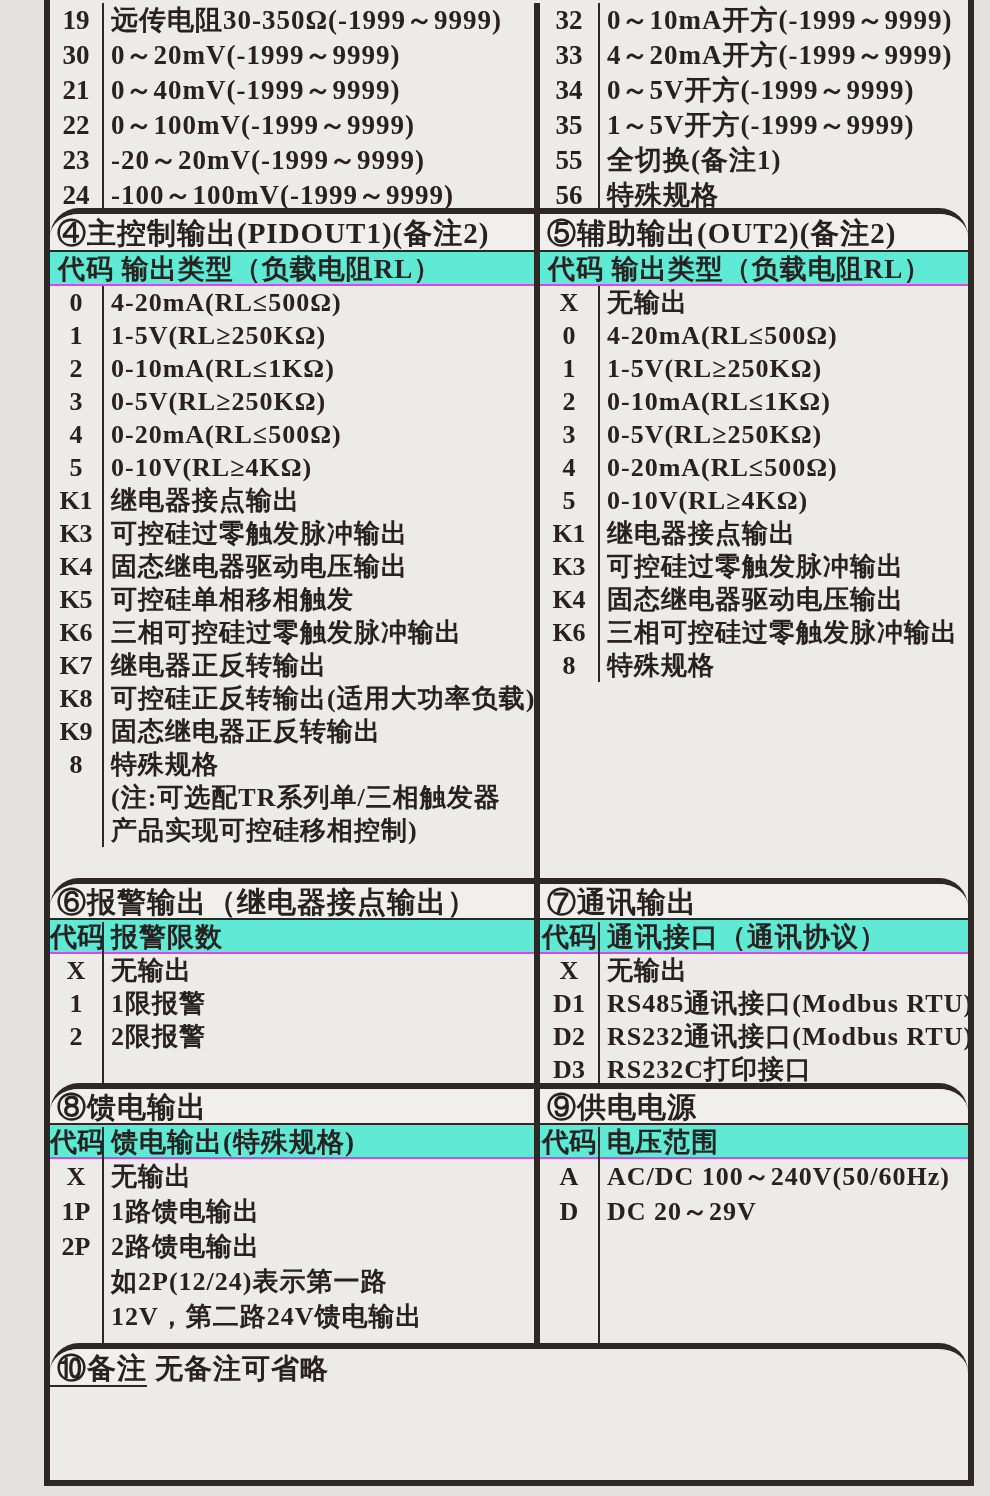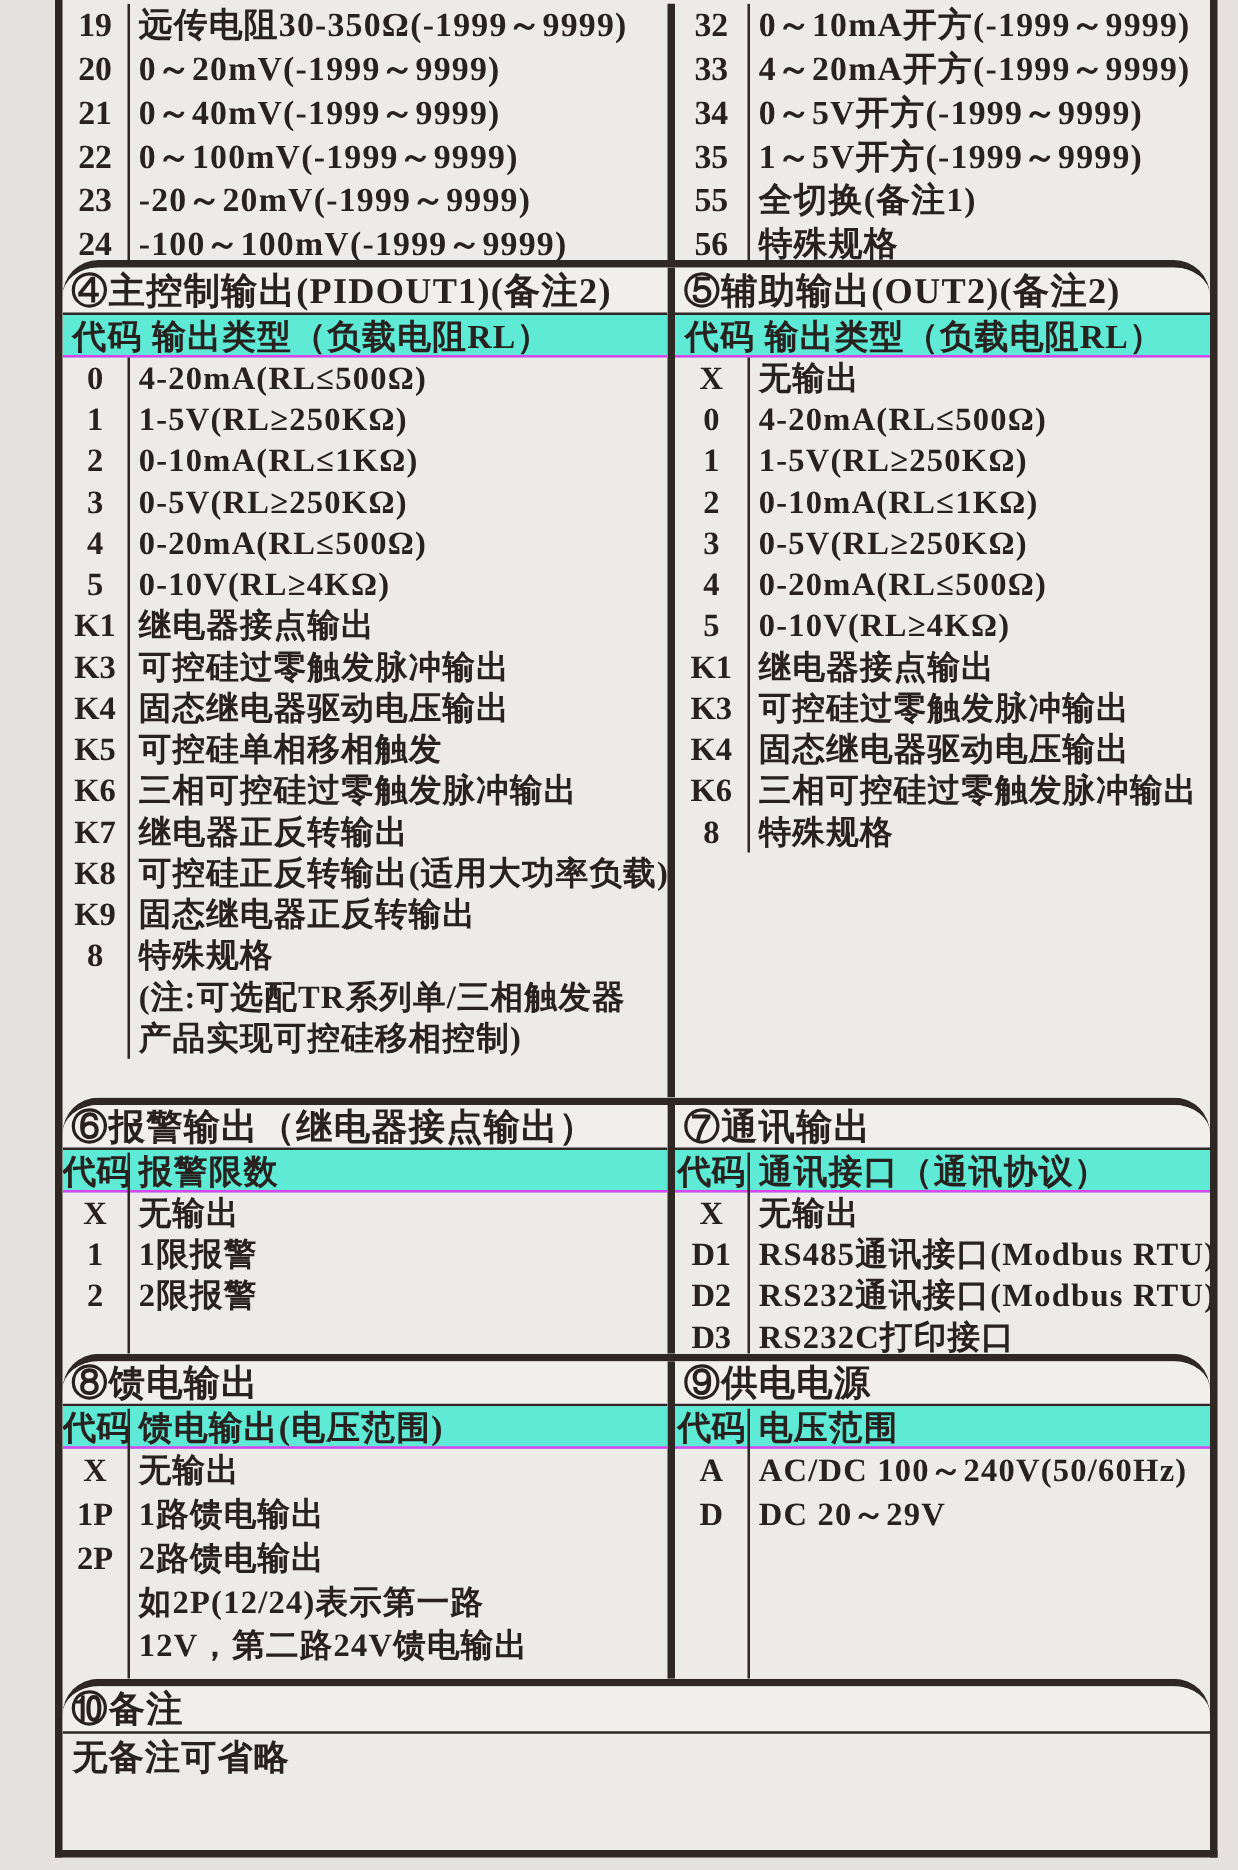--- a/index.html
+++ b/index.html
@@ -52,21 +52,21 @@
   .sec-top { height:208px; padding-top:3px; flex-direction:row; }
   .sec-top .row { height:35px; line-height:35px; font-size:27px; }
   .sec-45 { height:670px; }
   .sec-45 .row { height:33px; line-height:33px; font-size:26px; }
   .sec-67 { height:205px; }
   .sec-67 .row { height:33px; line-height:33px; font-size:26px; }
   .sec-67 .band { height:36px; line-height:36px; }
   .sec-89 { height:260px; }
   .sec-89 .row { height:35px; line-height:35px; font-size:26px; }
   .sec-89 .band { height:36px; line-height:36px; }
-  .sec-10 { height:86px; flex-direction:column; }
+  .sec-10 { height:86px; flex-direction:row; }
   .sec-10 .band { height:38px; line-height:38px; }
   .sec-10 .note-row { height:40px; line-height:40px; font-size:28px;
     padding-left:8px; letter-spacing:1px; }
 
   
   .v-full { top:0; }   
   .v-after-band { top:38px; }  
   .left  .vsep { left:52px; }
   .right .vsep { left:58px; }
 </style>
@@ -80,21 +80,21 @@
       <div class="half left">
         <div class="vsep v-full"></div>
         <div class="rows">
 
             <div class="row">
               <div class="code">19</div>
               <div class="desc">远传电阻30-350Ω(-1999～9999)</div>
             </div>
 
             <div class="row">
-              <div class="code">20</div>
+              <div class="code">30</div>
               <div class="desc">0～20mV(-1999～9999)</div>
             </div>
 
             <div class="row">
               <div class="code">21</div>
               <div class="desc">0～40mV(-1999～9999)</div>
             </div>
 
             <div class="row">
               <div class="code">22</div>
@@ -382,21 +382,21 @@
           </div>
       </div>
     </div>
 
     <div class="sec sec-89">
       <div class="half left">
         <div class="vsep v-after-band"></div>
         <div class="band">⑧馈电输出</div>
         <div class="hdr two">
           <div class="hcode">代码</div>
-          <div class="hdesc">馈电输出(电压范围)</div>
+          <div class="hdesc">馈电输出(特殊规格)</div>
         </div>
         <div class="rows">
 
             <div class="row">
               <div class="code">X</div>
               <div class="desc">无输出</div>
             </div>
 
             <div class="row">
               <div class="code">1P</div>

